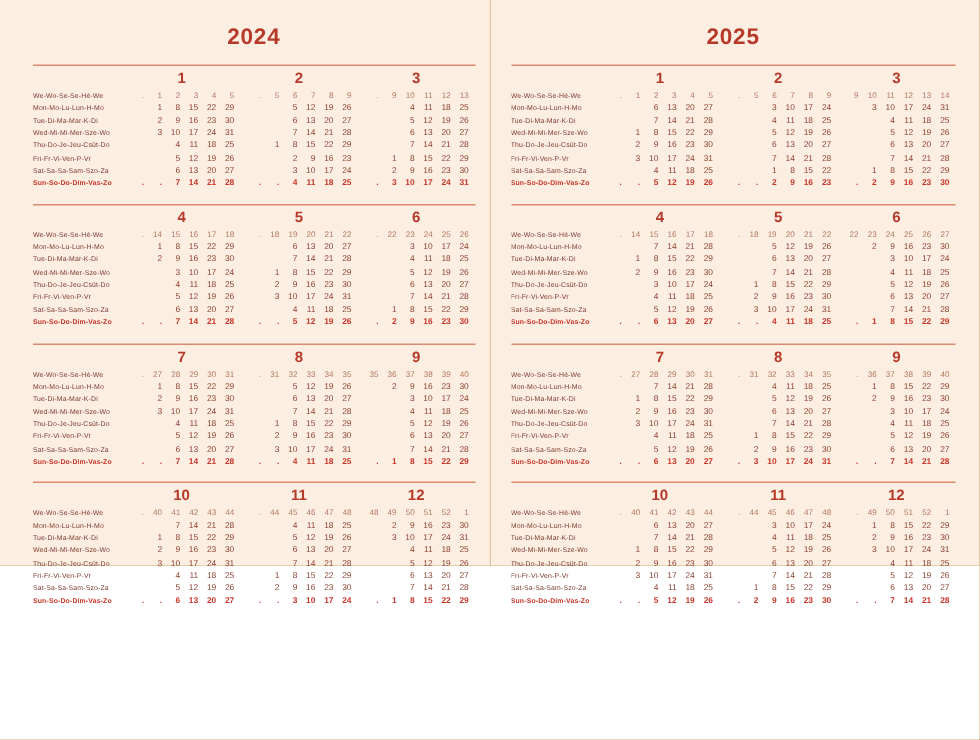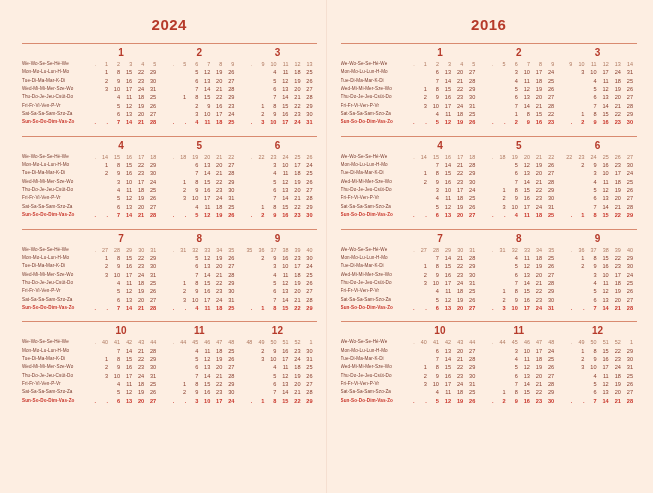--- a/index.html
+++ b/index.html
@@ -8,21 +8,21 @@
     background: #ffffff;
   }
   body {
     width: 653px;
     height: 493px;
     font-family: "Liberation Sans", sans-serif;
   }
   .spread {
     position: relative;
     width: 653px;
-    height: 493px;
+    height: 377px;
     background: #a16207;
     display: flex;
     box-sizing: border-box;
   }
   .page {
     position: relative;
     flex: 1 1 50%;
     box-sizing: border-box;
     padding: 14px 16px 10px 16px;
     background: #fdeee2;
@@ -993,21 +993,21 @@
                 <div class="cell">22</div>
                 <div class="cell">29</div>
               </div>
             </div>
           </div>
         </div>
       </div>
   </div>
   <div class="gutter"></div>
   <div class="page right">
-    <div class="year-title">2016</div>
+    <div class="year-title">2025</div>
     <div class="quarters">
         <div class="quarter">
           <div class="q-rule"></div>
           <div class="q-months">
             <div class="q-month">1</div>
             <div class="q-month">2</div>
             <div class="q-month">3</div>
           </div>
           <div class="q-body">
             <div class="daycol">

